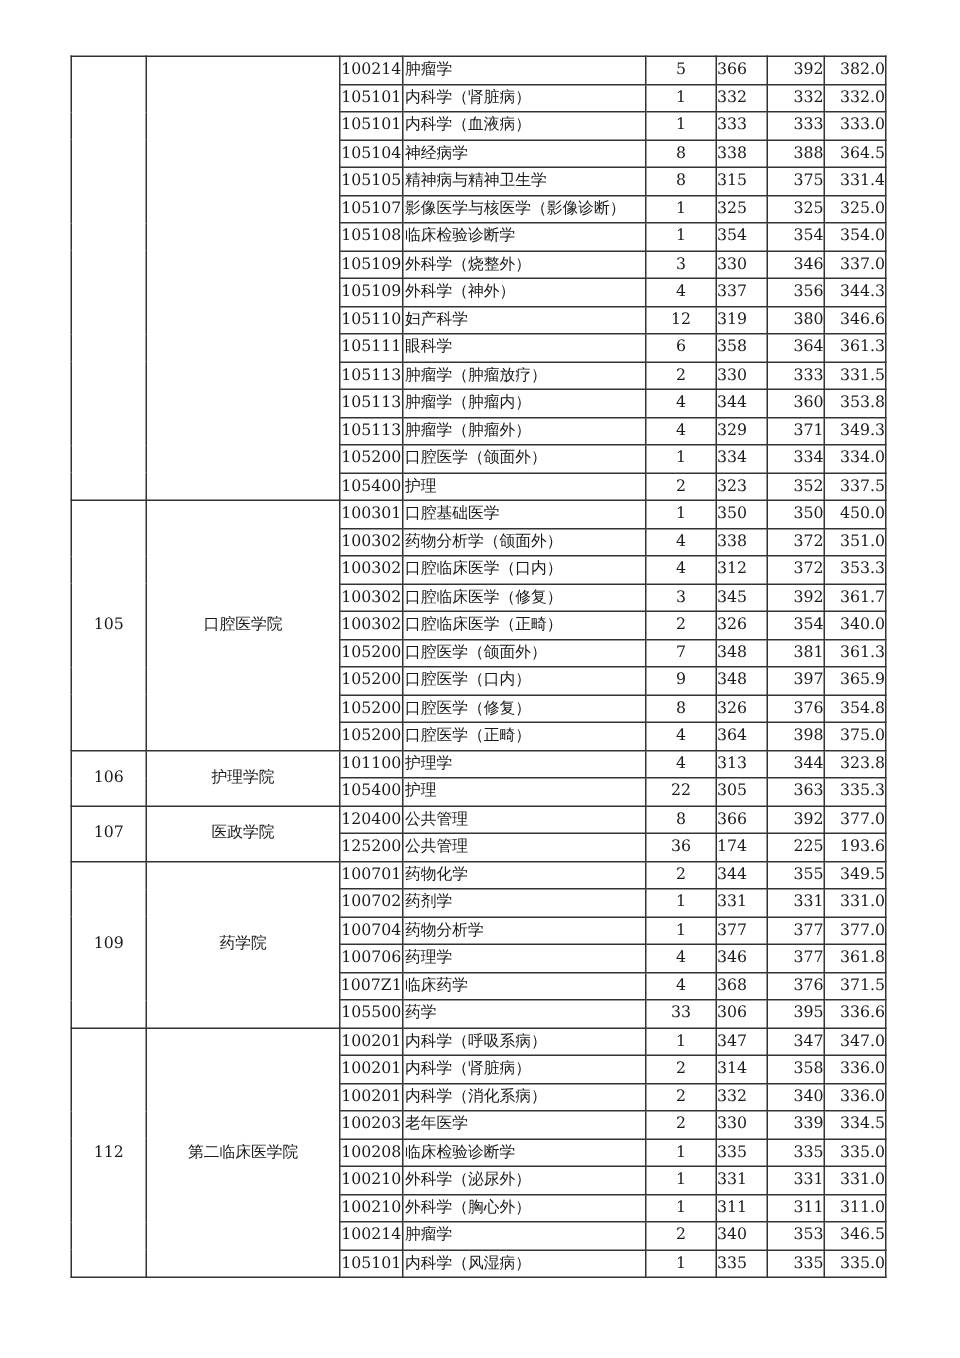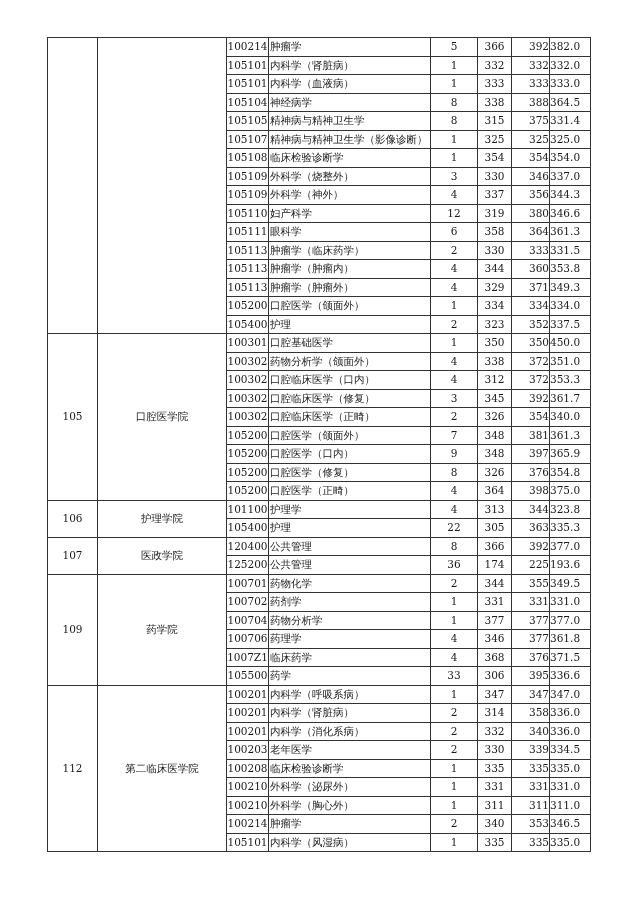--- a/index.html
+++ b/index.html
@@ -8,23 +8,23 @@
   table { position: absolute; left: 47px; top: 37px; border-collapse: collapse;
           table-layout: fixed; width: 456px; }
   td { border: 1px solid #333; height: 17.5px; padding: 0; font-size: 10.5px;
        line-height: 17px; white-space: nowrap; overflow: hidden; }
   table { border: 1.5px solid #222; }
   .c-dept { width: 50px; text-align: center; }
   .c-name { width: 129px; text-align: center; }
   .c-code { width: 42px; text-align: center; }
   .c-major { width: 162px; text-align: left; padding-left: 1px; }
   .c-n { width: 47px; text-align: center; }
-  .c-min { width: 34px; text-align: center; }
+  .c-min { width: 34px; text-align: left; }
   .c-max { width: 38px; text-align: right; }
-  .c-avg { width: 41px; text-align: left; }
+  .c-avg { width: 41px; text-align: right; }
 </style>
 </head>
 <body>
 
 <table>
   <colgroup>
     <col class="c-dept">
       <col class="c-name">
       <col class="c-code">
       <col class="c-major">
@@ -71,21 +71,21 @@
       <tr>
         <td class="c-code">105105</td>
         <td class="c-major">精神病与精神卫生学</td>
         <td class="c-n">8</td>
         <td class="c-min">315</td>
         <td class="c-max">375</td>
         <td class="c-avg">331.4</td>
       </tr>
       <tr>
         <td class="c-code">105107</td>
-        <td class="c-major">精神病与精神卫生学（影像诊断）</td>
+        <td class="c-major">影像医学与核医学（影像诊断）</td>
         <td class="c-n">1</td>
         <td class="c-min">325</td>
         <td class="c-max">325</td>
         <td class="c-avg">325.0</td>
       </tr>
       <tr>
         <td class="c-code">105108</td>
         <td class="c-major">临床检验诊断学</td>
         <td class="c-n">1</td>
         <td class="c-min">354</td>
@@ -119,21 +119,21 @@
       <tr>
         <td class="c-code">105111</td>
         <td class="c-major">眼科学</td>
         <td class="c-n">6</td>
         <td class="c-min">358</td>
         <td class="c-max">364</td>
         <td class="c-avg">361.3</td>
       </tr>
       <tr>
         <td class="c-code">105113</td>
-        <td class="c-major">肿瘤学（临床药学）</td>
+        <td class="c-major">肿瘤学（肿瘤放疗）</td>
         <td class="c-n">2</td>
         <td class="c-min">330</td>
         <td class="c-max">333</td>
         <td class="c-avg">331.5</td>
       </tr>
       <tr>
         <td class="c-code">105113</td>
         <td class="c-major">肿瘤学（肿瘤内）</td>
         <td class="c-n">4</td>
         <td class="c-min">344</td>

